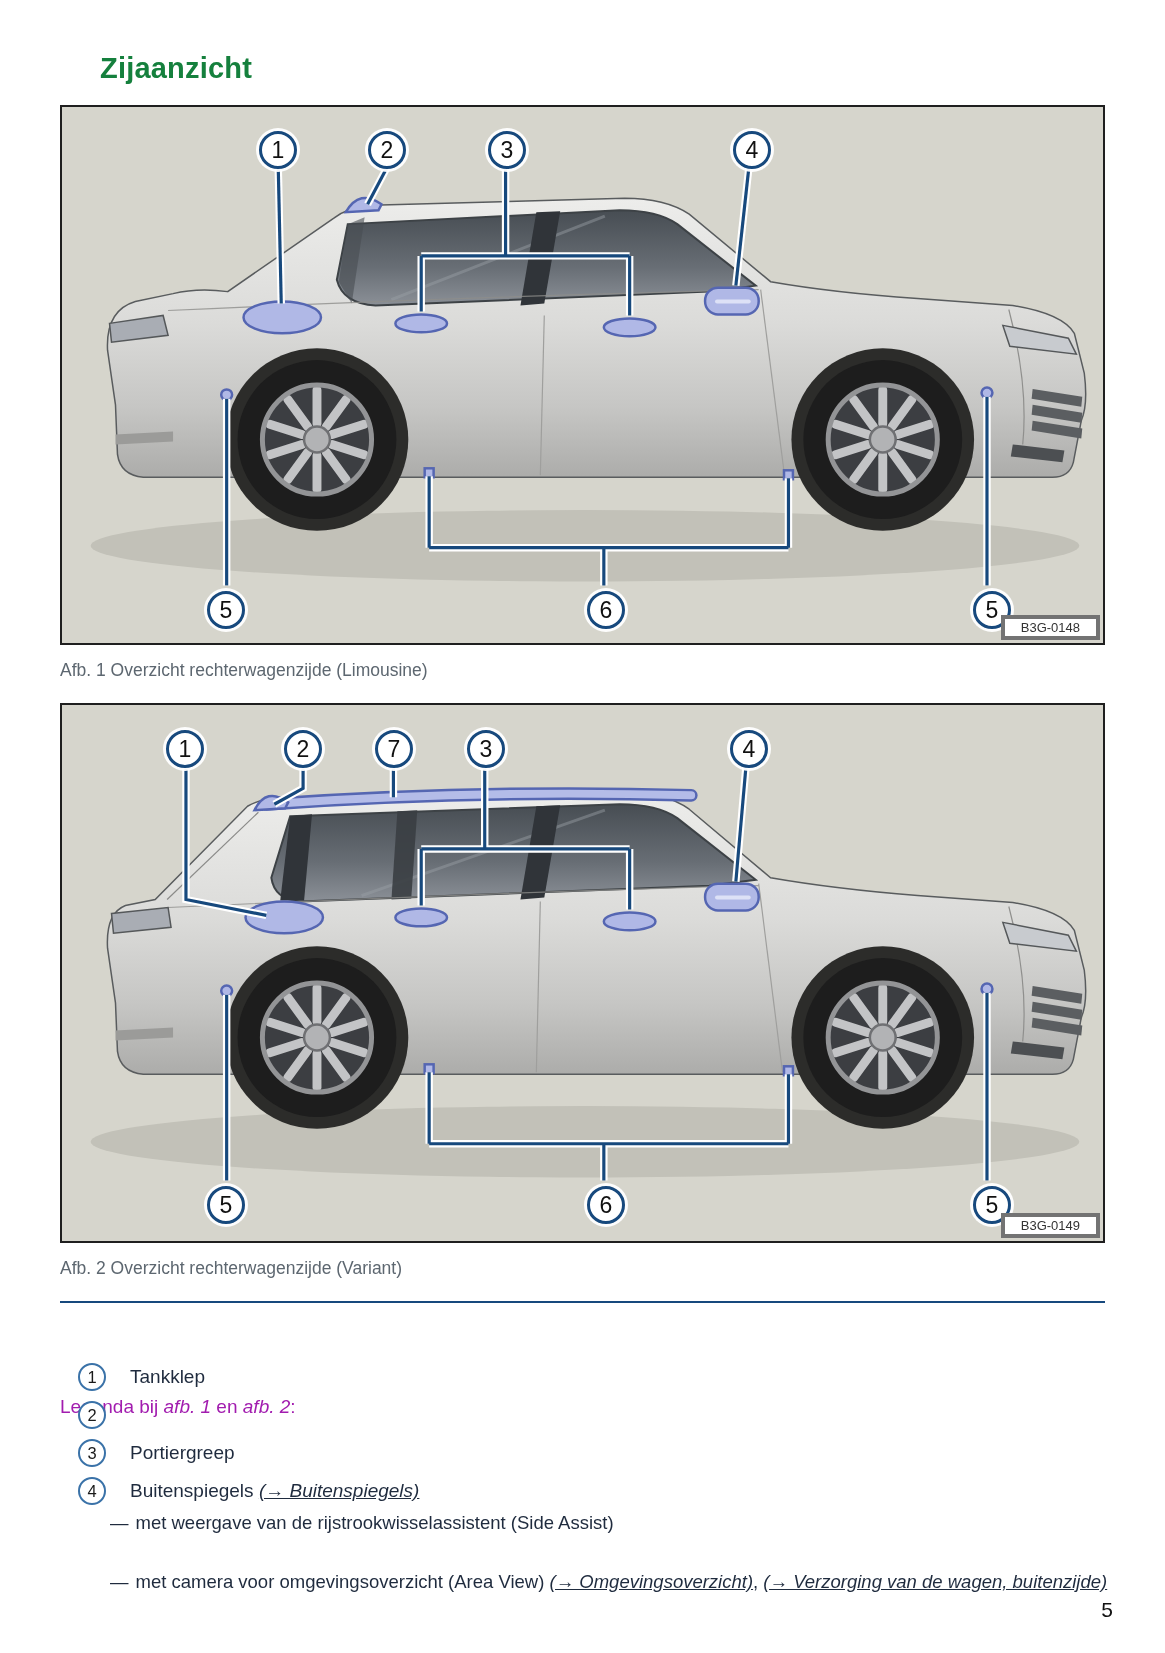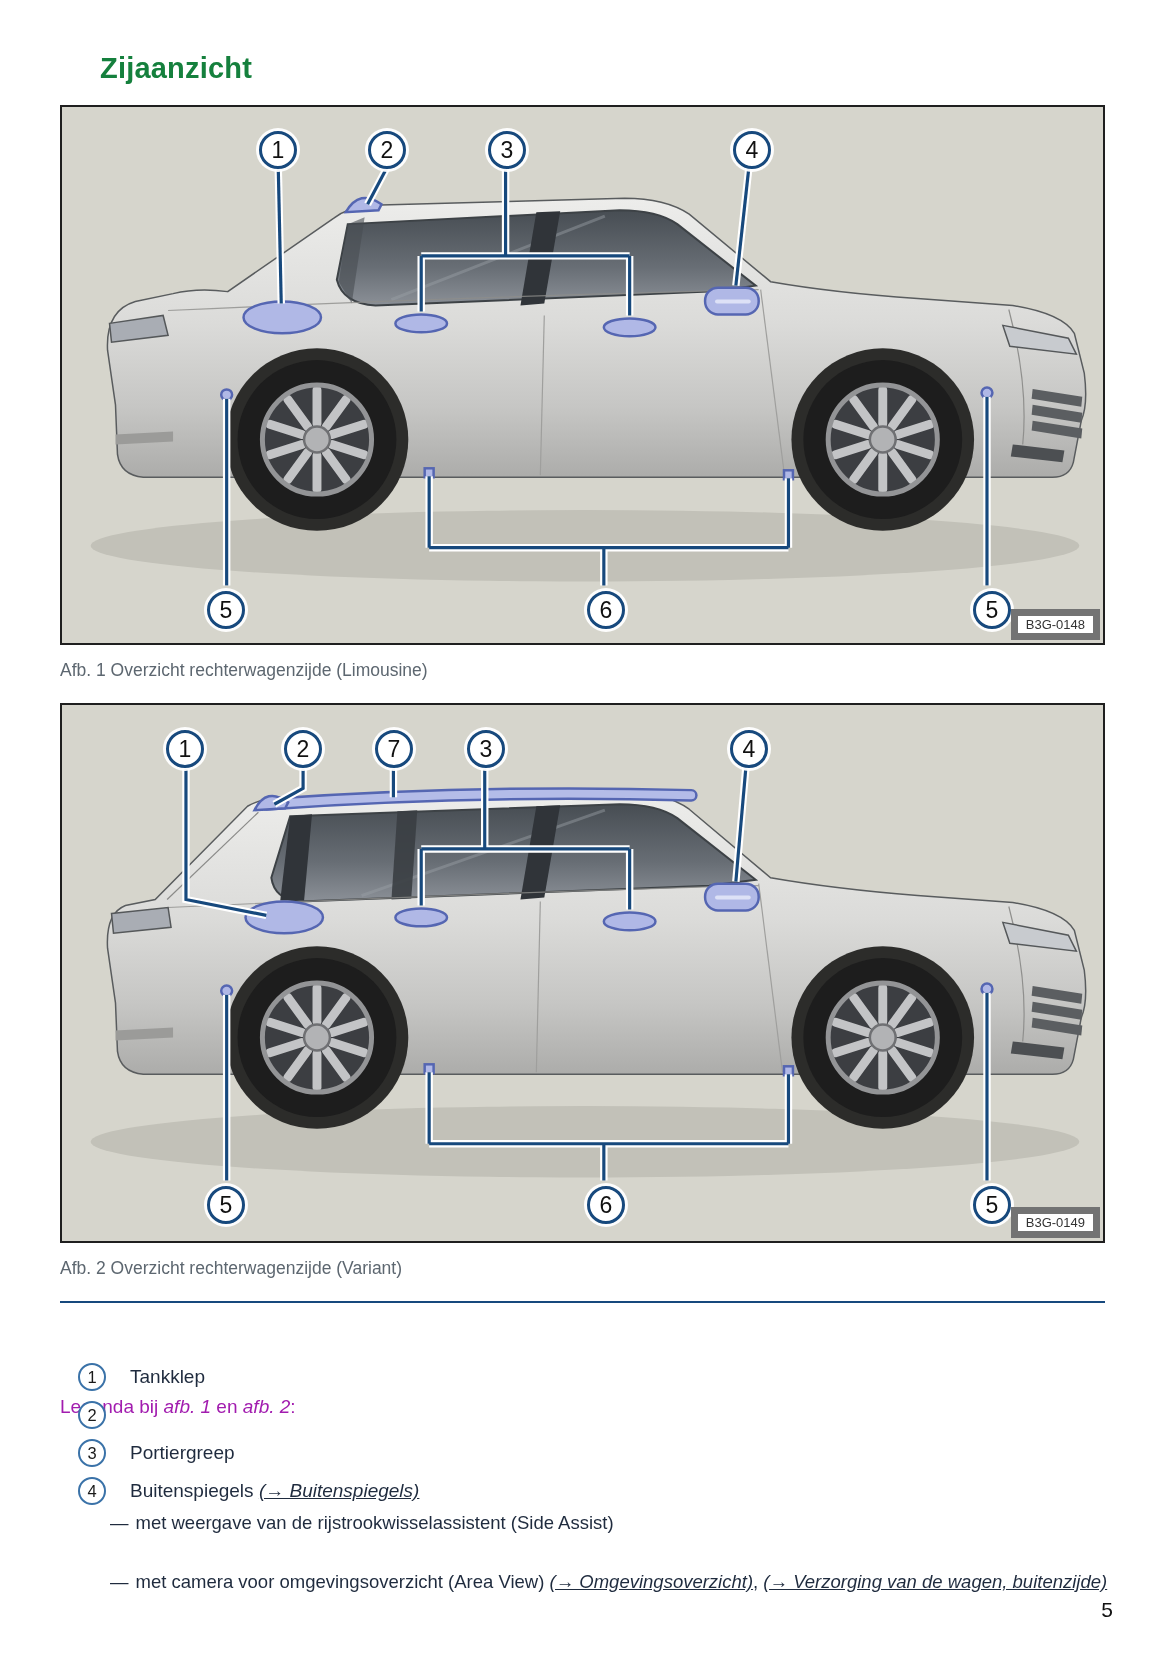--- a/index.html
+++ b/index.html
@@ -7,21 +7,21 @@
   .page{position:relative;width:1165px;height:1653px;background:#fff;margin:0 auto;overflow:hidden;}
   .content{position:absolute;left:60px;top:0;width:1045px;}
   .title{position:absolute;top:52px;left:16px;font-size:29px;font-weight:bold;color:#15803d;letter-spacing:.2px;margin-left:24px;}
   .fig{position:absolute;left:0;width:1045px;height:540px;background:#d6d5cc;border:2px solid #1f1f1f;box-sizing:border-box;}
   .fig svg{position:absolute;left:0;top:0;width:100%;height:100%;display:block;}
   .fig1{top:105px;}
   .fig2{top:703px;}
   .co{position:absolute;width:38px;height:38px;box-sizing:border-box;border:3px solid #17497d;border-radius:50%;
       background:#fff;box-shadow:0 0 0 3px rgba(255,255,255,.95);display:flex;align-items:center;justify-content:center;
       font-size:23px;font-weight:500;color:#111;z-index:3;}
-  .codebox{position:absolute;right:3px;bottom:3px;background:#fff;border:7px solid #737373;padding:1px 8px;
+  .codebox{position:absolute;right:3px;bottom:3px;background:#fff;border:4px solid #737373;padding:1px 16px;
       font-size:13px;color:#333;z-index:4;}
   .caption{position:absolute;left:0;font-size:17.5px;color:#5d6770;text-align:center;}
   .cap1{top:660px;}
   .cap2{top:1258px;}
   .sep{position:absolute;left:0;top:1301px;width:1045px;border-top:2px solid #17497d;}
   .leg-heading{position:absolute;left:0;top:1396px;font-size:19px;color:#a21caf;text-align:center;}
   .leg-heading .ref{font-style:italic;}
   .leg-items{position:absolute;left:0;top:1358px;width:1045px;}
   .leg-item{display:flex;align-items:center;height:38px;}
   .badge{width:28px;height:28px;box-sizing:border-box;border:2.5px solid #3a72a8;border-radius:50%;background:#fff;

